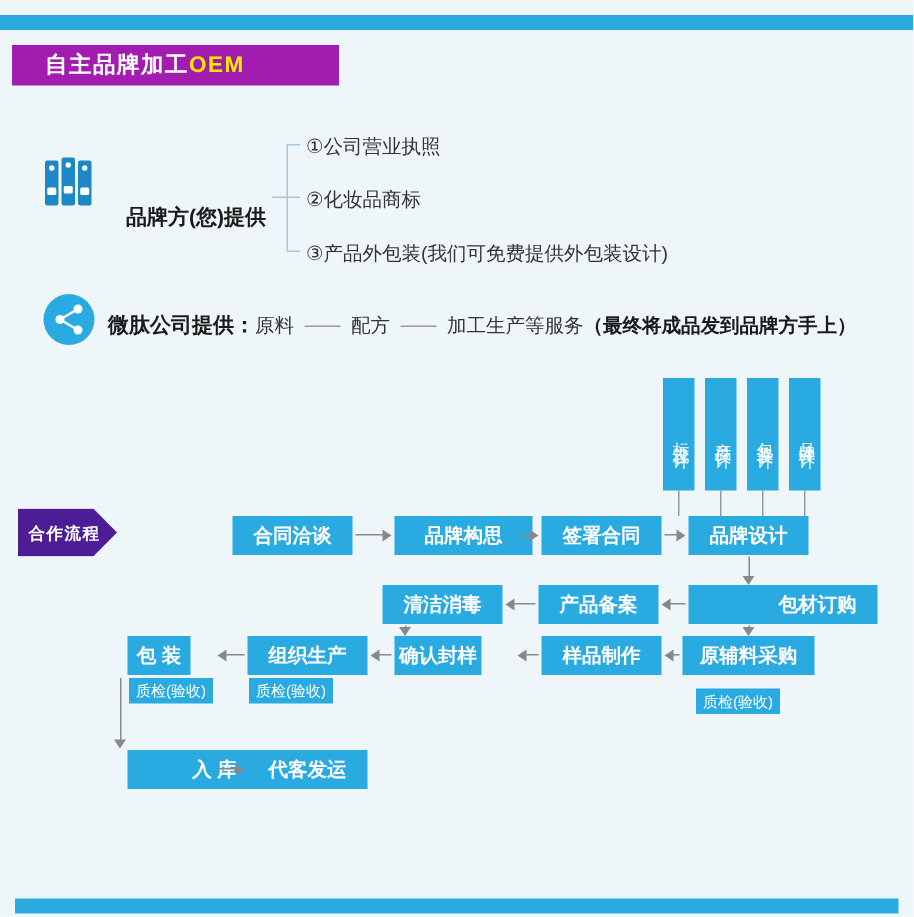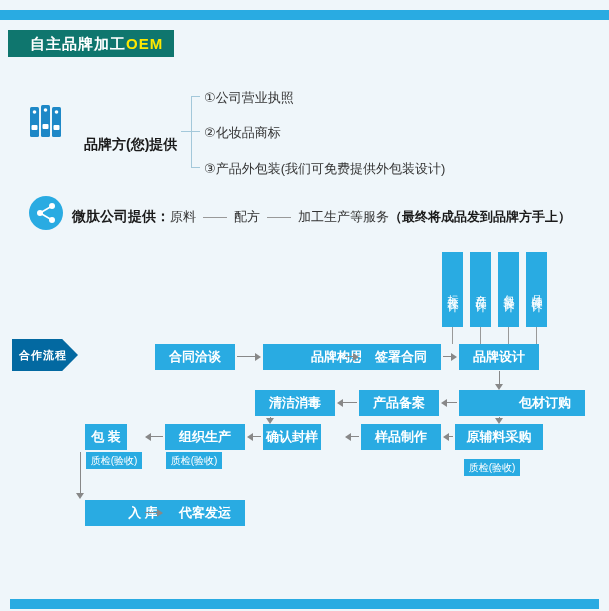--- a/index.html
+++ b/index.html
@@ -3,21 +3,21 @@
 <meta charset="utf-8">
 <style>
   html,body{margin:0;padding:0;}
   body{font-family:"Liberation Sans","DejaVu Sans",sans-serif;background:#ffffff;}
   .page{position:relative;width:609px;height:611px;background:#eff6fa;overflow:hidden;}
 
   .bar{position:absolute;background:#29abe2;height:10px;}
   .bar.top{left:0;right:0;top:10px;}
   .bar.bottom{left:10px;right:10px;bottom:2px;}
 
-  .banner{position:absolute;left:8px;top:30px;width:166px;height:27px;background:#0f766e;
+  .banner{position:absolute;left:8px;top:30px;width:218px;height:27px;background:#a21caf;
           color:#fff;font-size:15px;font-weight:bold;line-height:27px;padding-left:22px;
           box-sizing:border-box;letter-spacing:1px;}
   .banner .hl{color:#ffe800;}
 
   .seclabel{position:absolute;font-size:14px;font-weight:bold;color:#1a1a1a;white-space:nowrap;}
   .item{position:absolute;font-size:13px;color:#333;white-space:nowrap;}
 
   .bk{position:absolute;background:#a3c8da;}
   .bk.v{width:1px;}
   .bk.h{height:1px;}
@@ -26,21 +26,21 @@
   .company-line .lbl{font-size:14px;font-weight:bold;color:#1a1a1a;}
   .company-line .itm{font-size:13px;color:#333;}
   .company-line .note{font-size:13px;font-weight:bold;color:#1a1a1a;}
   .dash{display:inline-block;width:24px;height:1px;background:#999;margin:0 7px;}
 
   .vbox{position:absolute;top:252px;width:21px;height:75px;background:#29abe2;color:#fff;
         font-size:11px;writing-mode:vertical-rl;text-orientation:upright;letter-spacing:2px;
         display:flex;align-items:center;justify-content:center;}
   .cline{position:absolute;width:1px;height:17px;top:327px;background:#999;}
 
-  .greenarrow{position:absolute;left:12px;top:339px;width:66px;height:32px;background:#0369a1;
+  .greenarrow{position:absolute;left:12px;top:339px;width:66px;height:32px;background:#4c1d95;
         clip-path:polygon(0 0,76% 0,100% 50%,76% 100%,0 100%);color:#fff;font-size:11px;
         font-weight:bold;display:flex;align-items:center;padding-left:7px;box-sizing:border-box;letter-spacing:1px;}
 
   .box{position:absolute;height:26px;background:#29abe2;color:#fff;font-size:13px;font-weight:bold;
        display:flex;align-items:center;justify-content:center;white-space:nowrap;}
   .box.qc{height:17px;font-size:10px;font-weight:normal;}
 
   .arr{position:absolute;height:8px;}
   .arr .ln{position:absolute;top:3px;height:1px;background:#888;}
   .arr .hd{position:absolute;top:0;width:0;height:0;}
@@ -119,21 +119,21 @@
   <div class="cline" style="left:452px;"></div>
   <div class="cline" style="left:480px;"></div>
   <div class="cline" style="left:508px;"></div>
   <div class="cline" style="left:536px;"></div>
 
   <div class="greenarrow">
     <span>合作流程</span>
   </div>
 
   <div class="box" style="left:155px;top:344px;width:80px;">合同洽谈</div>
-  <div class="box" style="left:263px;top:344px;width:92px;padding-left:28px;">品牌构思</div>
+  <div class="box" style="left:263px;top:344px;width:92px;">品牌构思</div>
   <div class="box" style="left:361px;top:344px;width:80px;">签署合同</div>
   <div class="box" style="left:459px;top:344px;width:80px;">品牌设计</div>
 
   <div class="box" style="left:255px;top:390px;width:80px;">清洁消毒</div>
   <div class="box" style="left:359px;top:390px;width:80px;">产品备案</div>
   <div class="box" style="left:459px;top:390px;width:80px;padding-left:46px;">包材订购</div>
 
   <div class="box" style="left:85px;top:424px;width:42px;">包 装</div>
   <div class="box" style="left:165px;top:424px;width:80px;">组织生产</div>
   <div class="box" style="left:263px;top:424px;width:58px;">确认封样</div>

